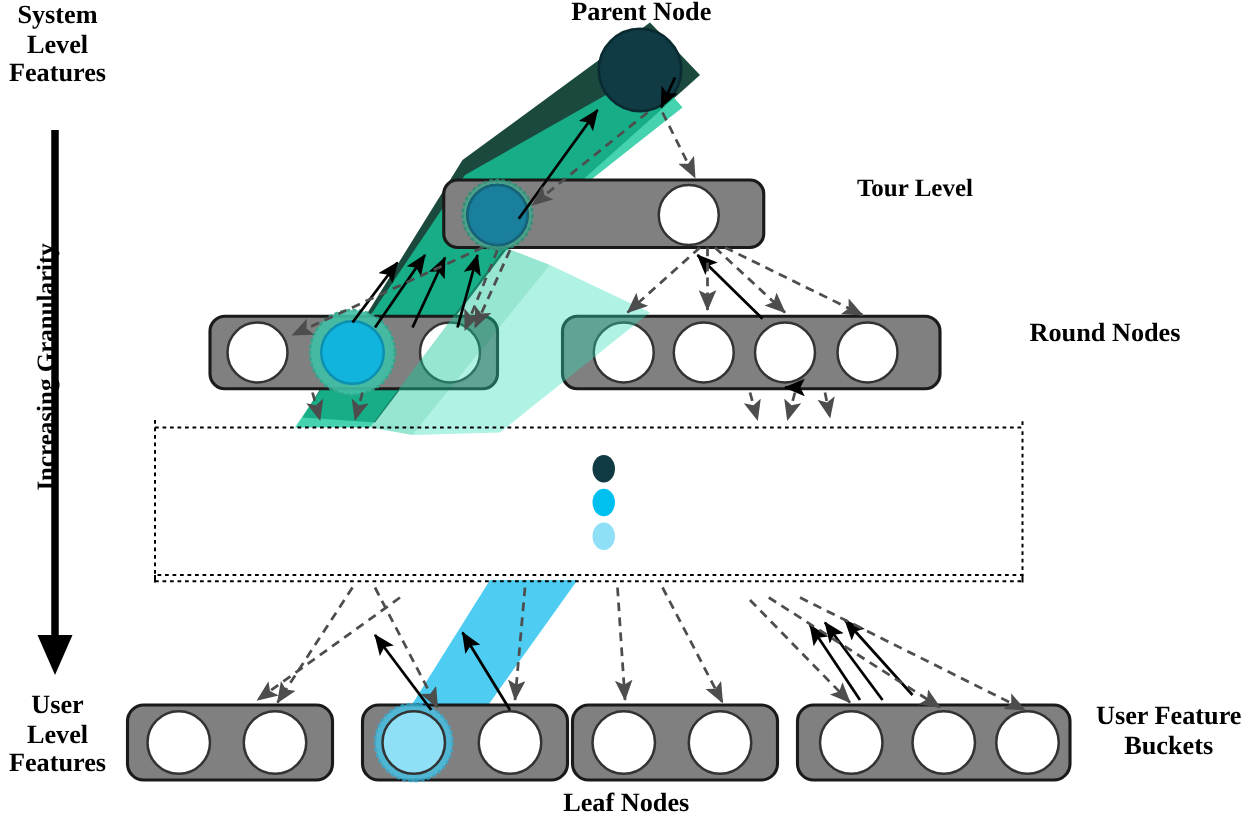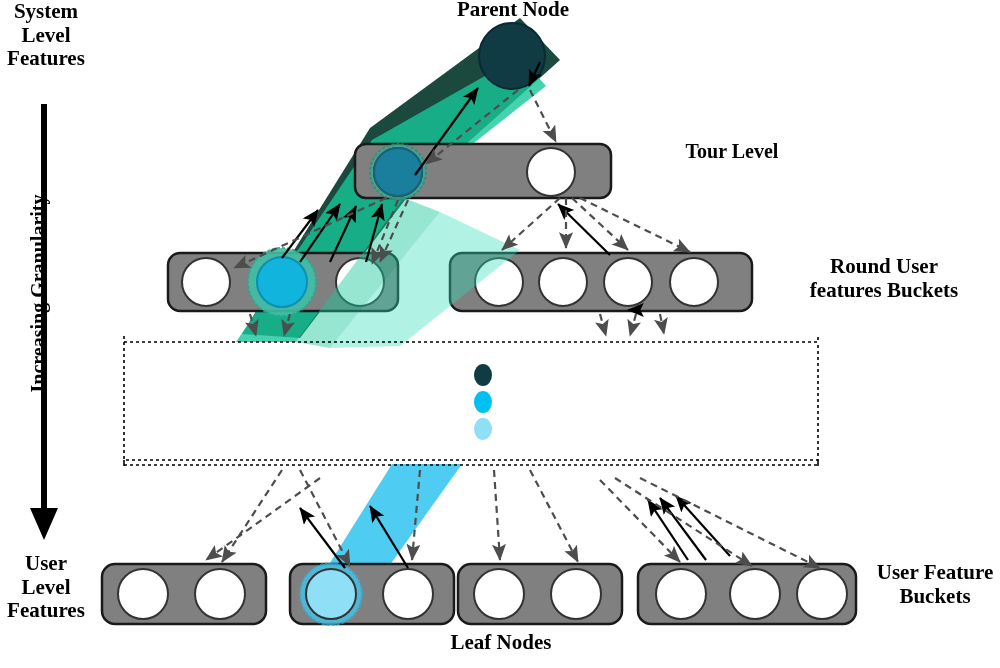--- a/index.html
+++ b/index.html
@@ -181,22 +181,21 @@
     <div>Features</div>
   </div>
 
   <div class="lbl lbl-parent">Parent Node</div>
 
   <div class="lbl lbl-tour">
     <div>Tour Level</div>
   </div>
 
   <div class="lbl lbl-round">
-    <div>Round User</div>
-    <div>features Buckets</div>
+    <div>Round Nodes</div>
   </div>
 
   <div class="lbl lbl-user">
     <div>User Feature</div>
     <div>Buckets</div>
   </div>
 
   <div class="lbl lbl-leaf">Leaf Nodes</div>
 
 </div>

